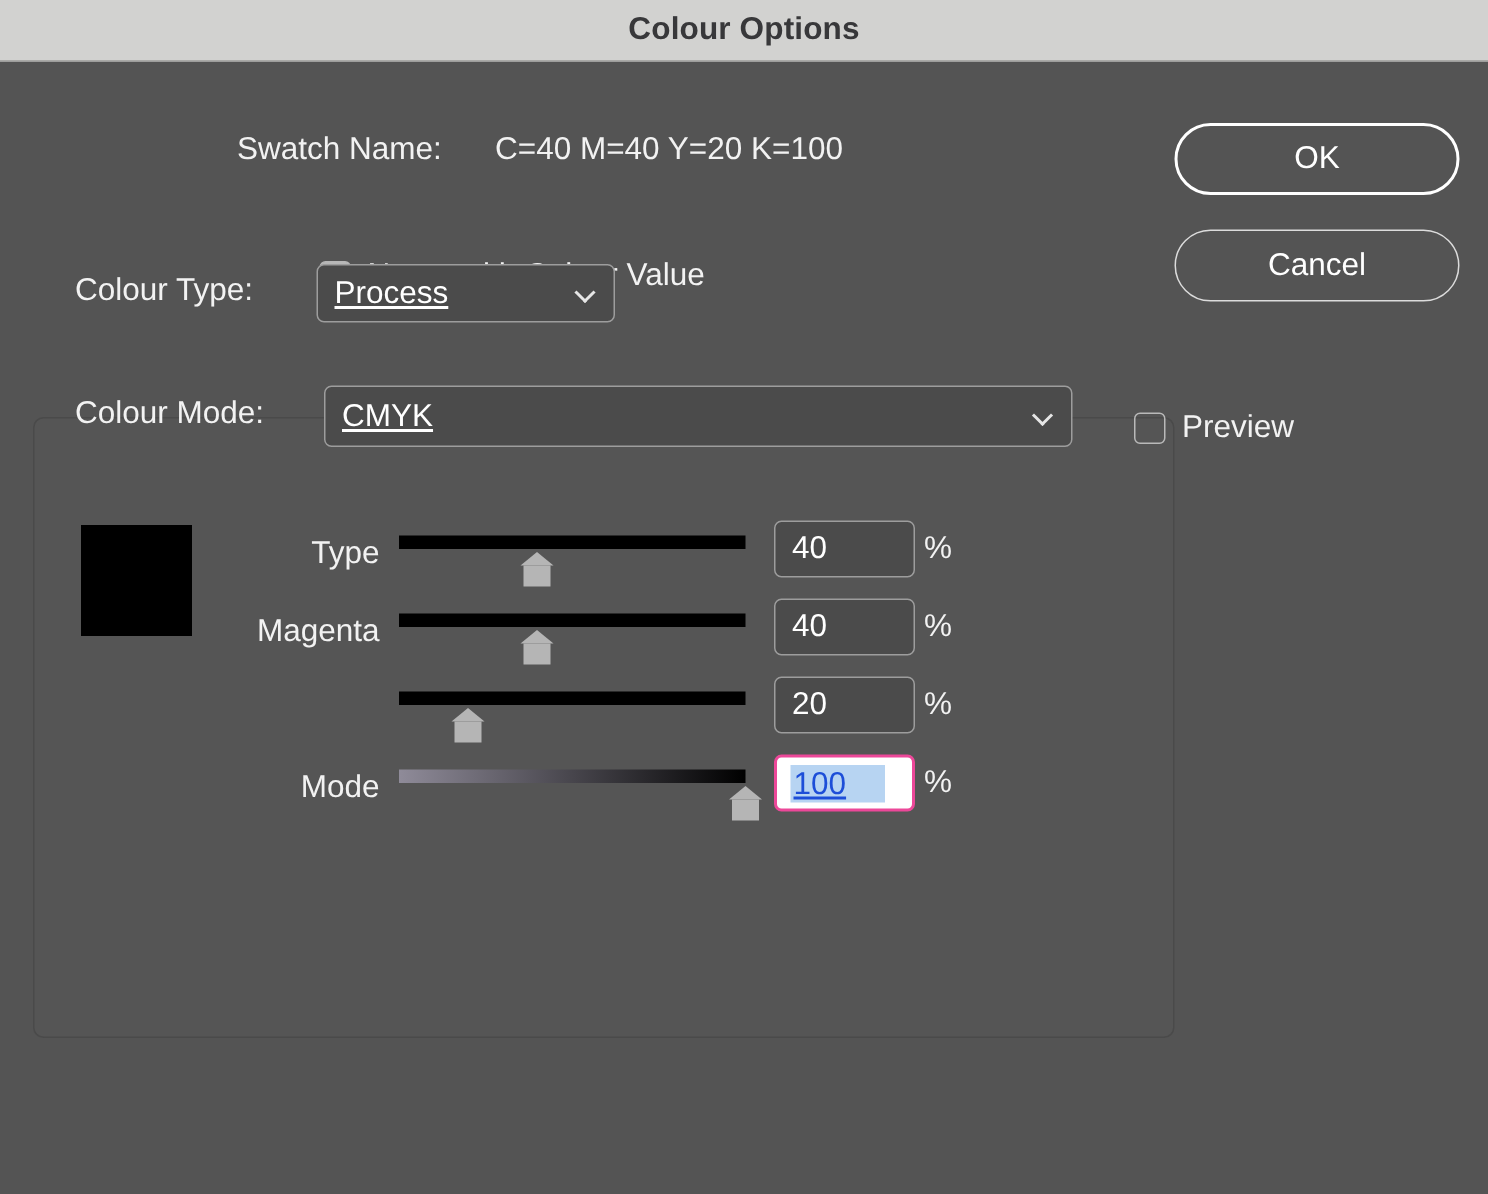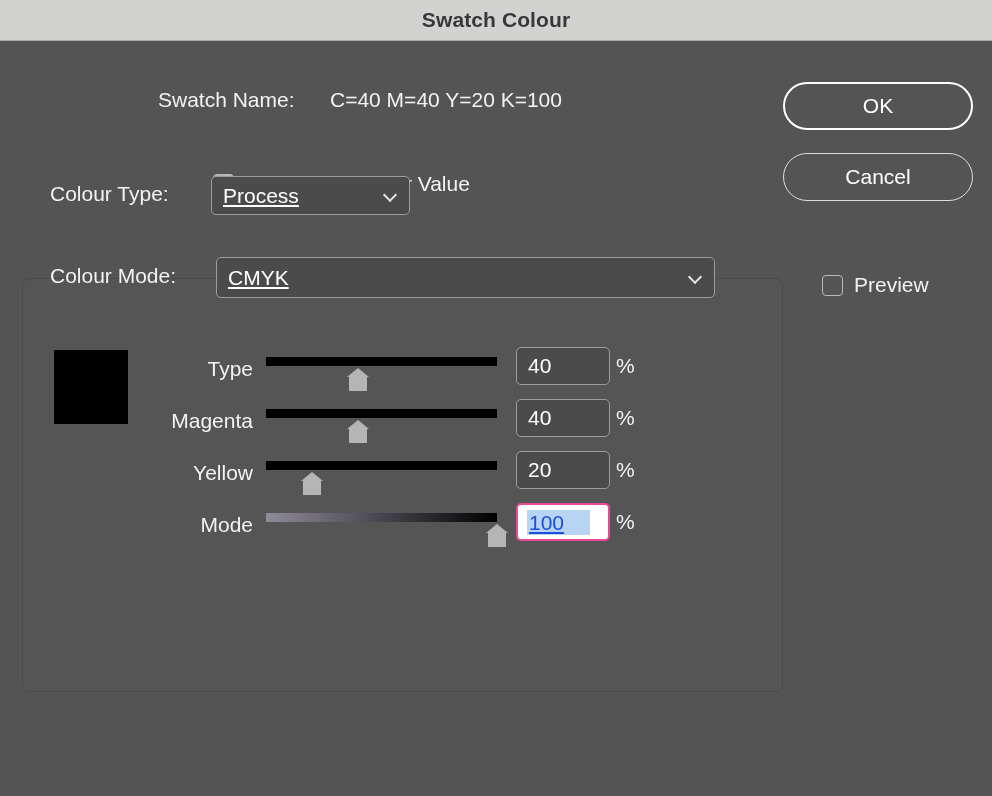--- a/index.html
+++ b/index.html
@@ -89,21 +89,21 @@
   .cbox.unchecked {
     background: transparent;
     border: 1.5px solid #b9b9b9;
   }
   .cbtext {
     color: #f2f2f2;
     font-size: 21px;
     white-space: nowrap;
   }
   #name-with-colour-value-row { left: 213px; top: 130px; }
-  #preview-row { left: 822px; top: 231px; text-align: right; }
+  #preview-row { left: 756px; top: 231px; text-align: right; }
 
   
   .select {
     position: absolute;
     background: #4b4b4b;
     border: 1px solid #9d9d9d;
     border-radius: 5px;
     box-sizing: border-box;
     display: flex;
     align-items: center;
@@ -270,21 +270,21 @@
     height: 48px;
     border: 1.5px solid #dcdcdc;
     border-radius: 24px;
     line-height: 45px;
   }
 </style>
 </head>
 <body>
 
 <div class="titlebar">
-  <div class="titlebar-text">Swatch Colour</div>
+  <div class="titlebar-text">Colour Options</div>
 </div>
 
 <div class="dialog">
 
   <div class="lbl" id="swatch-name-label">Swatch Name:</div>
   <div class="lbl" id="swatch-name-value">C=40 M=40 Y=20 K=100</div>
 
   <div class="cbrow" id="name-with-colour-value-row">
     <span class="cbox checked">
         <span class="tick"></span>
@@ -323,21 +323,20 @@
         <div class="slider-label">Magenta</div>
         <div class="track" style="background: rgb(0, 0, 0);"></div>
         <div class="thumb" style="left: 358.4px;">
           <span class="roof"></span>
           <span class="body"></span>
         </div>
         <div class="numfield">40</div>
         <div class="pct">%</div>
       </div>
       <div class="slider-row" style="top: 407px;">
-        <div class="slider-label">Yellow</div>
         <div class="track" style="background: rgb(0, 0, 0);"></div>
         <div class="thumb" style="left: 312.2px;">
           <span class="roof"></span>
           <span class="body"></span>
         </div>
         <div class="numfield">20</div>
         <div class="pct">%</div>
       </div>
       <div class="slider-row" style="top: 459px;">
         <div class="slider-label">Mode</div>

